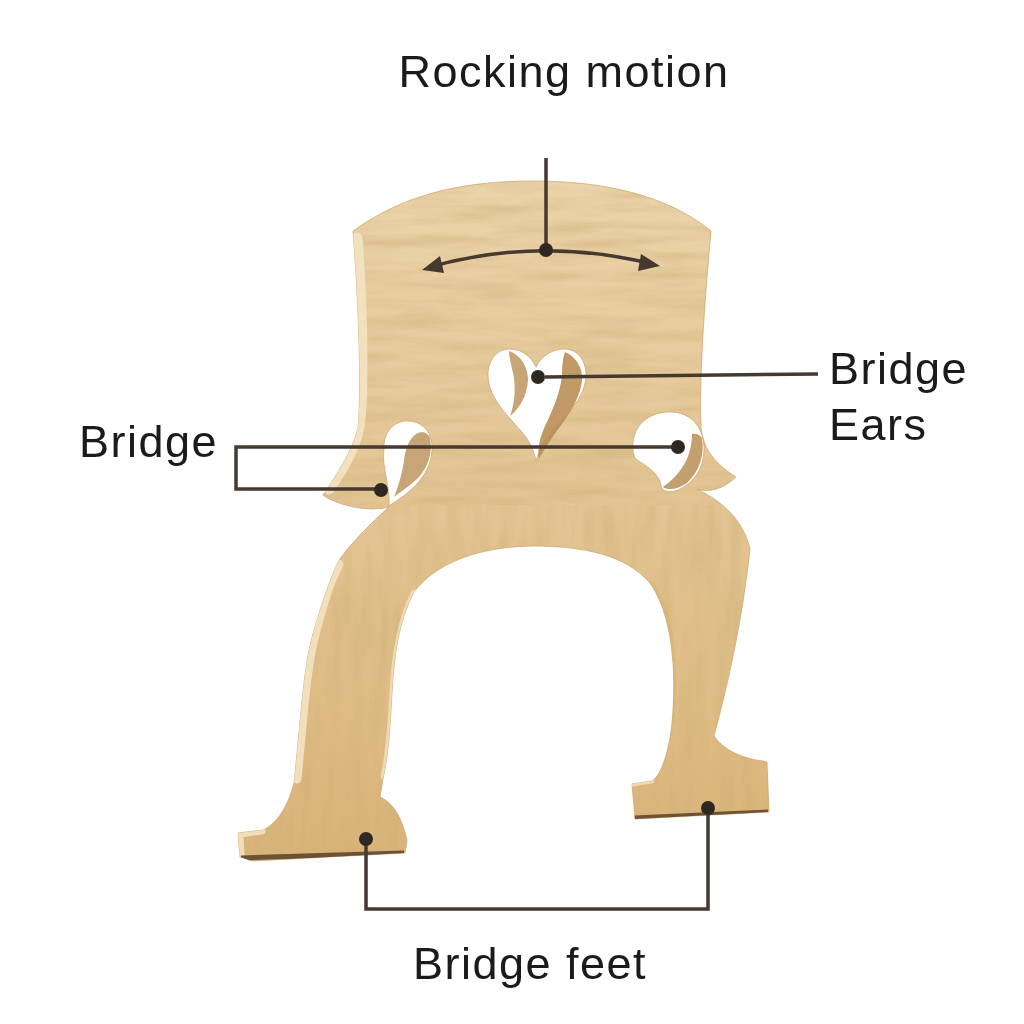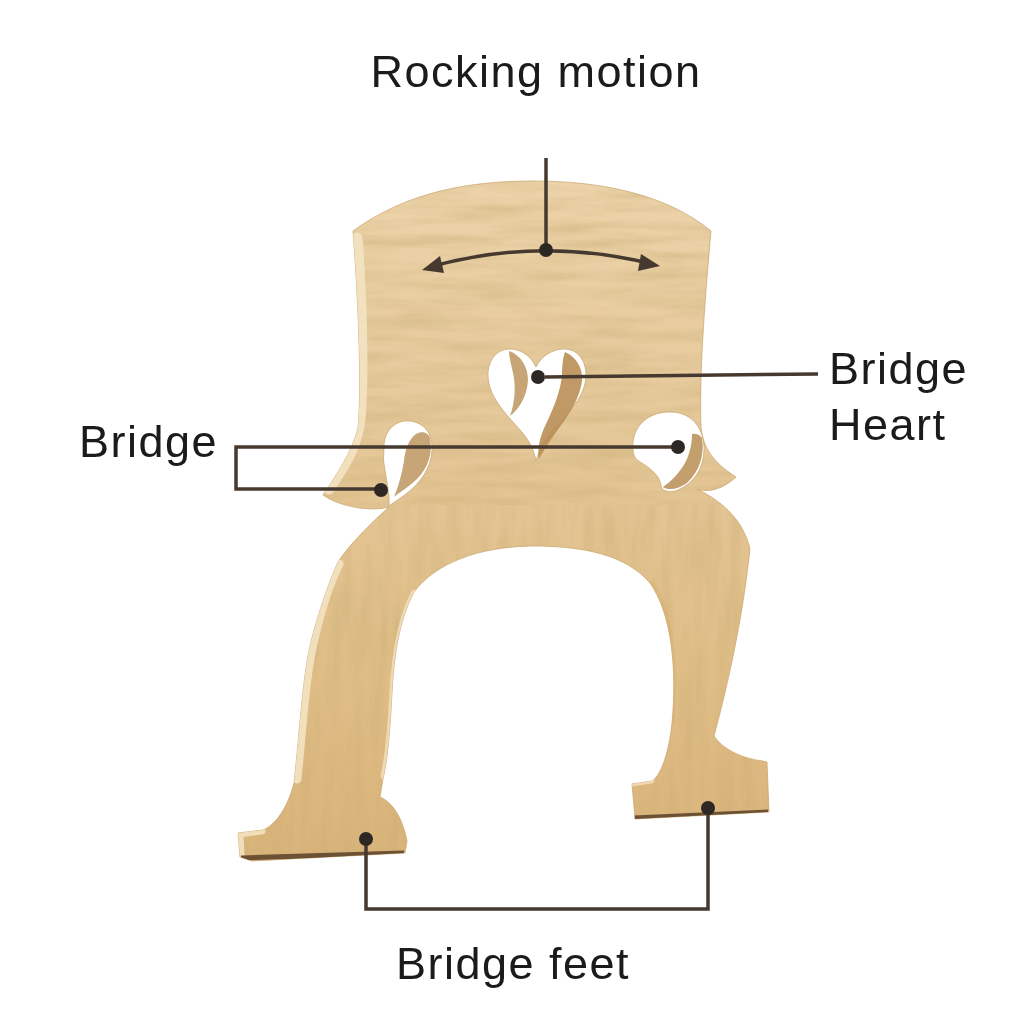--- a/index.html
+++ b/index.html
@@ -182,30 +182,30 @@
     <g fill="#2e2825">
       <circle cx="546" cy="250" r="7"></circle>
       <circle cx="538" cy="377" r="7"></circle>
       <circle cx="678" cy="447" r="7"></circle>
       <circle cx="381" cy="490" r="7"></circle>
       <circle cx="366" cy="839" r="7"></circle>
       <circle cx="708" cy="808" r="7"></circle>
     </g>
   </svg>
 
-  <div class="label center" style="left:536px;top:44px;">
+  <div class="label center" style="left:564px;top:44px;">
     <div>Rocking motion</div>
   </div>
 
   <div class="label" style="left:829px;top:341px;">
     <div>Bridge</div>
-    <div>Heart</div>
+    <div>Ears</div>
   </div>
 
   <div class="label" style="left:79px;top:414px;">
     <div>Bridge</div>
   </div>
 
-  <div class="label center" style="left:513px;top:936px;">
+  <div class="label center" style="left:530px;top:936px;">
     <div>Bridge feet</div>
   </div>
 
 </div>
 
 </body></html>

